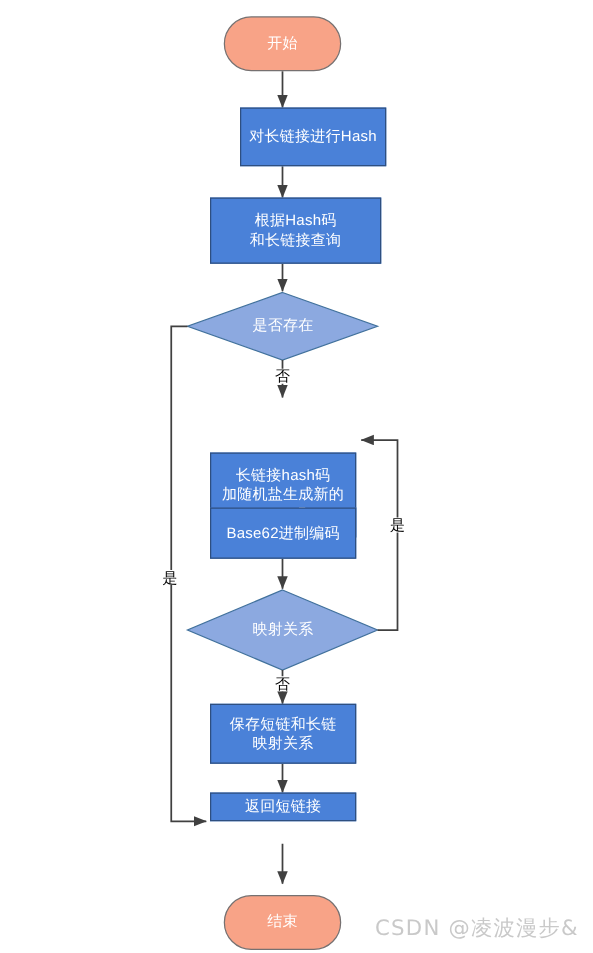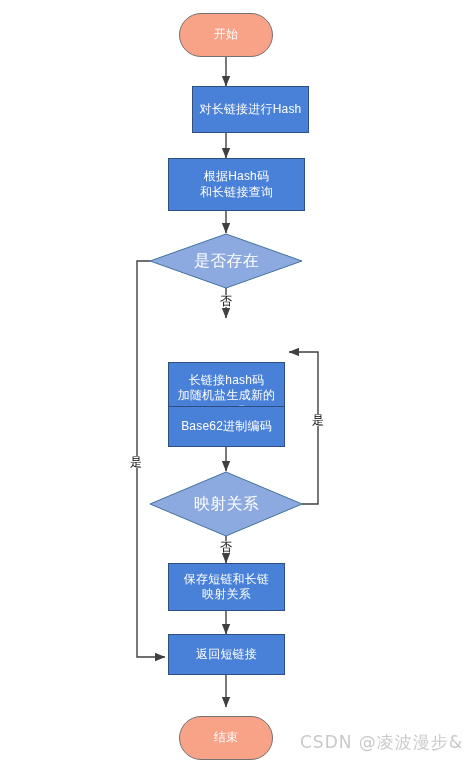--- a/index.html
+++ b/index.html
@@ -45,21 +45,21 @@
     font-size: 12px;
   }
   .node.process {
     background: #4a81d8;
     border: 1px solid #2e4f80;
     font-size: 12px;
   }
   .node.decision-label {
     background: transparent;
     border: none;
-    font-size: 16px;
+    font-size: 12px;
   }
   .edge-label {
     position: absolute;
     font-size: 12px;
     color: #000000;
     background: #ffffff;
     padding: 0 1px;
     z-index: 4;
     line-height: 1;
   }
@@ -141,21 +141,21 @@
 
   <div class="node decision-label" style="left:168px; top:492px; width:117px; height:24px;">
     <span>映射关系</span>
   </div>
 
   <div class="node process" style="left:168px; top:563px; width:117px; height:48px;">
     <span>保存短链和长链
 映射关系</span>
   </div>
 
-  <div class="node process" style="left:168px; top:634px; width:117px; height:41px;">
+  <div class="node process" style="left:168px; top:634px; width:117px; height:23px;">
     <span>返回短链接</span>
   </div>
 
   <div class="node terminal" style="left:179px; top:716px; width:94px; height:44px;">
     <span>结束</span>
   </div>
 
   <div class="edge-label" style="left:219px; top:295px;">否</div>
 
   <div class="edge-label" style="left:129px; top:456px;">是</div>

